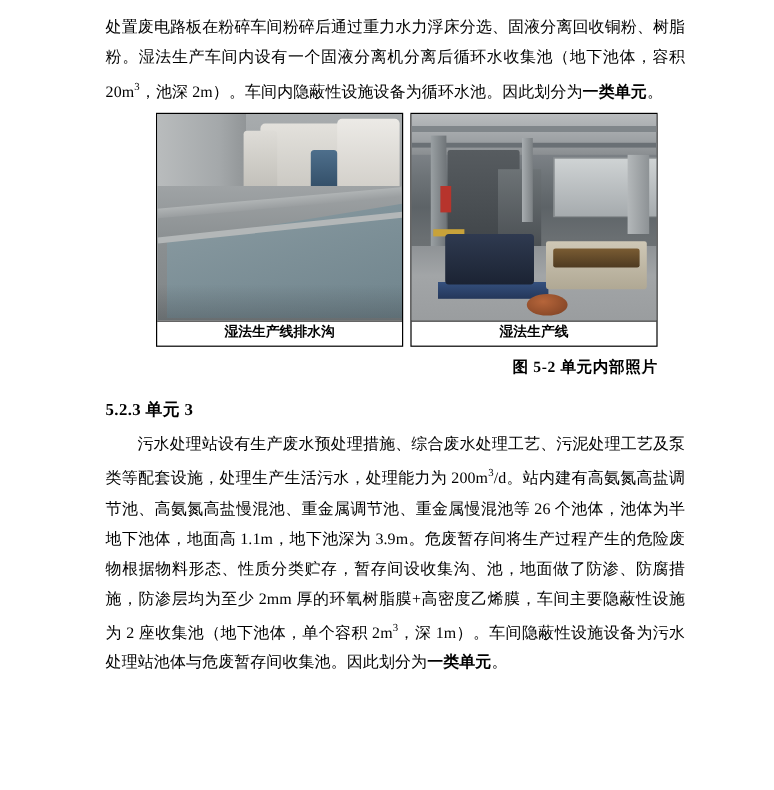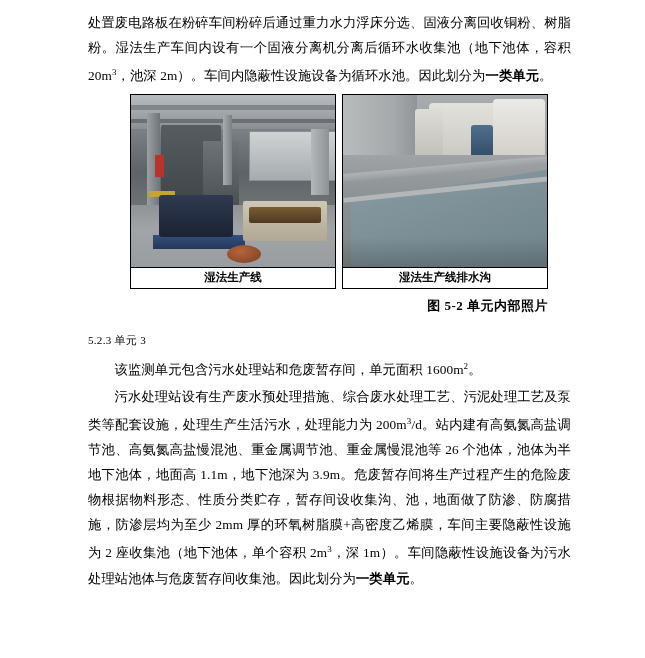--- a/index.html
+++ b/index.html
@@ -69,22 +69,22 @@
     line-height: 15px;
   }
   .fig-label {
     text-align: right;
     font-size: 13px;
     font-weight: bold;
     margin-top: 8px;
     letter-spacing: 0.5px;
   }
   h3.section-head {
-    font-size: 11px;
-    font-weight: normal;
+    font-size: 14px;
+    font-weight: bold;
     margin: 18px 0 6px 0;
     letter-spacing: 0.3px;
   }
 
   
   .p1 {
     background:
       linear-gradient(180deg, #8b8f93 0%, #7e8388 18%, #6e7478 30%, #5d6367 45%, #6a6f72 60%, #7b7f80 100%);
   }
   .p1 .ceiling {
@@ -215,20 +215,36 @@
 </style>
 </head>
 <body>
 
 <div class="page">
 
   <p class="body-text" id="p1"><span>处置废电路板在粉碎车间粉碎后通过重力水力浮床分选、固液分离回收铜粉、树脂粉。湿法生产车间内设有一个固液分离机分离后循环水收集池（地下池体，容积 20m</span><sup>3</sup><span>，池深 2m）。车间内隐蔽性设施设备为循环水池。因此划分为</span><span class="bold">一类单元</span><span>。</span></p>
 
   <div class="figure-block">
     <div class="photo-row">
+
+      <div class="photo-cell">
+        <div class="photo-img p2">
+          <div class="wall-left"></div>
+          <div class="bags"></div>
+          <div class="bag3"></div>
+          <div class="bag2"></div>
+          <div class="drum-blue"></div>
+          <div class="ditch"></div>
+          <div class="edge"></div>
+          <div class="water"></div>
+          <div class="pipe"></div>
+          <div class="shadow"></div>
+        </div>
+        <div class="photo-caption">湿法生产线排水沟</div>
+      </div>
 
       <div class="photo-cell">
         <div class="photo-img p1">
           <div class="ceiling"></div>
           <div class="beam b1"></div>
           <div class="beam b2"></div>
           <div class="col-left"></div>
           <div class="wallwin"></div>
           <div class="duct"></div>
           <div class="machine"></div>
@@ -239,38 +255,21 @@
           <div class="floor"></div>
           <div class="pallet"></div>
           <div class="bin-blue"></div>
           <div class="trough"></div>
           <div class="trough-inner"></div>
           <div class="drum"></div>
         </div>
         <div class="photo-caption">湿法生产线</div>
       </div>
 
-      <div class="photo-cell">
-        <div class="photo-img p2">
-          <div class="wall-left"></div>
-          <div class="bags"></div>
-          <div class="bag3"></div>
-          <div class="bag2"></div>
-          <div class="drum-blue"></div>
-          <div class="ditch"></div>
-          <div class="edge"></div>
-          <div class="water"></div>
-          <div class="pipe"></div>
-          <div class="shadow"></div>
-        </div>
-        <div class="photo-caption">湿法生产线排水沟</div>
-      </div>
-
     </div>
     <div class="fig-label">图 5-2  单元内部照片</div>
   </div>
 
   <h3 class="section-head">5.2.3 单元 3</h3>
 
-  <p class="body-text indent" id="s1"><span>该监测单元包含污水处理站和危废暂存间，单元面积 1600m</span><sup>2</sup><span>。</span></p>
   <p class="body-text indent" id="s2"><span>污水处理站设有生产废水预处理措施、综合废水处理工艺、污泥处理工艺及泵类等配套设施，处理生产生活污水，处理能力为 200m</span><sup>3</sup><span>/d。站内建有高氨氮高盐调节池、高氨氮高盐慢混池、重金属调节池、重金属慢混池等 26 个池体，池体为半地下池体，地面高 1.1m，地下池深为 3.9m。危废暂存间将生产过程产生的危险废物根据物料形态、性质分类贮存，暂存间设收集沟、池，地面做了防渗、防腐措施，防渗层均为至少 2mm 厚的环氧树脂膜+高密度乙烯膜，车间主要隐蔽性设施为 2 座收集池（地下池体，单个容积 2m</span><sup>3</sup><span>，深 1m）。车间隐蔽性设施设备为污水处理站池体与危废暂存间收集池。因此划分为</span><span class="bold">一类单元</span><span>。</span></p>
 
 </div>
 
 </body></html>

